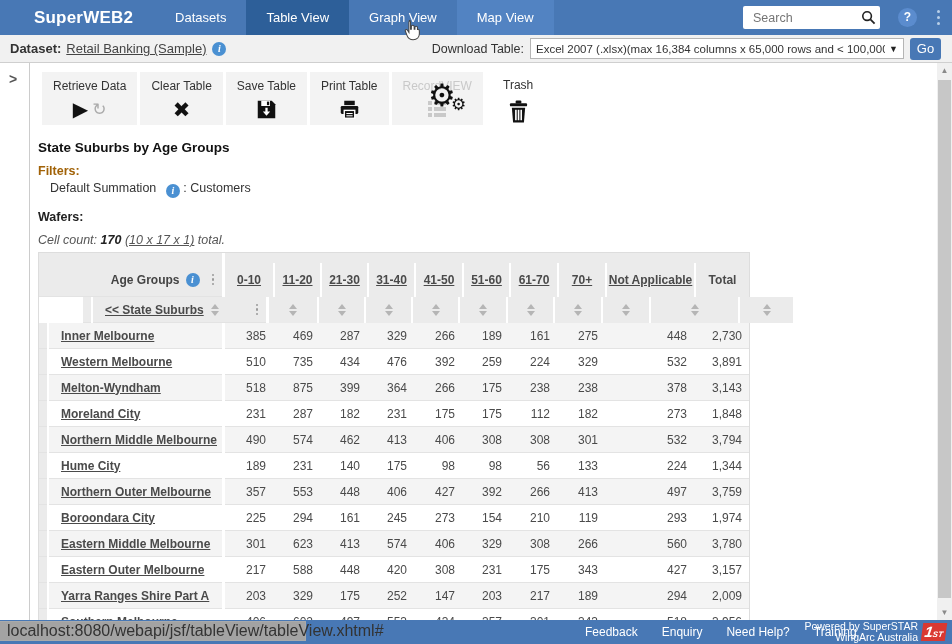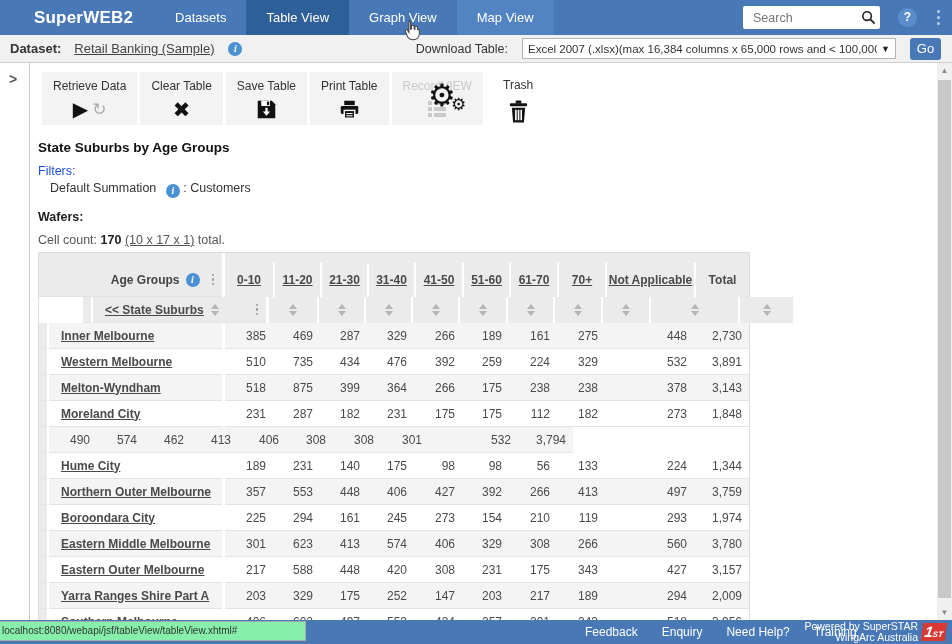--- a/index.html
+++ b/index.html
@@ -13,21 +13,21 @@
   .tab.active{background:var(--nav-active,#2d5f99);}
   .tab.hover{background:var(--nav-hover,#5283c2);}
   .nav-right{margin-left:auto;display:flex;align-items:center;padding-right:10px;}
   .searchbox{width:125px;height:23px;background:#fff;border-radius:2px;display:flex;align-items:center;padding:0 4px 0 8px;}
   .searchbox input{border:none;outline:none;flex:1;font-size:12.5px;color:#333;font-family:"Liberation Sans",sans-serif;width:80px;background:transparent;}
   .mag{width:15px;height:15px;flex:none;}
   .help-circle{width:19px;height:19px;border-radius:50%;background:#5b8cce;color:#fff;font-size:12px;font-weight:bold;text-align:center;line-height:19px;margin-left:18px;cursor:pointer;}
   .nav-kebab{display:flex;flex-direction:column;gap:3px;margin-left:18px;cursor:pointer;padding:2px;}
   .nav-kebab i{width:3px;height:3px;border-radius:50%;background:#b9cfe8;display:block;}
   
-  .dsbar{position:absolute;left:0;top:35px;width:952px;height:28px;background:#f1f1f1;border-bottom:1px solid #cfcfcf;box-sizing:border-box;display:flex;align-items:center;font-size:13px;color:#333;gap:8px;}
+  .dsbar{position:absolute;left:0;top:35px;width:952px;height:28px;background:#f1f1f1;border-bottom:1px solid #cfcfcf;box-sizing:border-box;display:flex;align-items:center;font-size:13px;color:#333;}
   .dsbar .ds-label{font-weight:bold;margin-left:10px;}
   .dsbar a.ds-link{color:#444;text-decoration:underline;margin-left:5px;cursor:pointer;}
   .info-icon{display:inline-block;width:14px;height:14px;border-radius:50%;background:var(--info-blue,#4a90d2);color:#fff;font-size:10px;font-weight:bold;font-style:italic;text-align:center;line-height:14px;margin-left:6px;vertical-align:-2px;cursor:pointer;font-family:"Liberation Serif",serif;}
   .dl-label{margin-left:auto;font-size:12.5px;color:#333;}
   .selectbox{width:374px;height:21px;background:#fff;border:1px solid #b5b5b5;margin-left:6px;display:flex;align-items:center;font-size:11.5px;color:#333;padding:0 5px;box-sizing:border-box;cursor:pointer;white-space:nowrap;}
   .selectbox .opt{flex:1;overflow:hidden;}
   .selectbox .car{font-size:9px;color:#222;margin-left:4px;}
   .go-btn{width:31px;height:22px;background:var(--go-blue,#4878b5);color:#fff;border-radius:3px;font-size:13px;text-align:center;line-height:22px;margin:0 11px 0 6px;cursor:pointer;}
   
   .leftpanel{position:absolute;left:0;top:63px;width:30px;height:557px;background:#fff;border-right:1px solid #ccc;box-sizing:border-box;}
@@ -42,24 +42,24 @@
   .play{font-size:20px;color:#111;line-height:20px;}
   .refresh{font-size:17px;color:#ababab;line-height:17px;}
   .xmark{font-size:21px;color:#111;line-height:21px;}
   .gear-wrap{position:absolute;left:428px;top:82px;width:42px;height:36px;cursor:pointer;}
   .gear-big{font-size:31px;color:#111;line-height:31px;position:absolute;left:0;top:-2px;}
   .gear-small{font-size:17px;color:#111;line-height:17px;position:absolute;left:23px;top:14px;}
   .trash-wrap{position:absolute;left:503px;top:78px;text-align:center;cursor:pointer;}
   .trash-wrap .tlab{font-size:12px;color:#333;margin-bottom:8px;}
   
   .tbl-title{position:absolute;left:38px;top:140px;font-size:13.5px;font-weight:bold;color:#111;}
-  .filters-label{position:absolute;left:38px;top:164px;font-size:12.5px;font-weight:normal;color:#1d4ed8;}
+  .filters-label{position:absolute;left:38px;top:164px;font-size:12.5px;font-weight:bold;color:#a16207;}
   .filter-line{position:absolute;left:50px;top:181px;font-size:12.5px;color:#333;}
   .wafers-label{position:absolute;left:38px;top:210px;font-size:12.5px;font-weight:bold;color:#222;}
-  .cellcount{position:absolute;left:38px;top:233px;font-size:12.5px;color:#555;}
+  .cellcount{position:absolute;left:38px;top:233px;font-size:12.5px;color:#555;font-style:italic;}
   .cellcount b{color:#222;}
   .cellcount a{color:#555;text-decoration:underline;cursor:pointer;}
   
   .tablewrap{position:absolute;left:38px;top:252px;width:710px;border:1px solid #ddd;border-bottom:none;box-sizing:content-box;background:#fff;}
   .trow{display:flex;}
   .gut{width:8px;margin-right:2px;background:var(--hdr-bg,#ebebeb);border-bottom:1px solid #e3e3e3;flex:none;}
   .lbl{width:173px;margin-right:3px;border-bottom:1px solid #e3e3e3;flex:none;box-sizing:border-box;padding-left:12px;display:flex;align-items:center;}
   .vals{width:524px;display:flex;border-bottom:1px solid #e3e3e3;flex:none;}
   .strip{height:10px;}
   .strip-left{width:183px;margin-right:3px;background:var(--hdr-bg,#ebebeb);flex:none;}
@@ -95,21 +95,21 @@
   .sbar .arr{position:absolute;left:0;width:15px;height:15px;color:#8a8a8a;font-size:8px;text-align:center;line-height:15px;cursor:pointer;}
   .sbar .thumb{position:absolute;left:1px;top:17px;width:13px;height:518px;background:#c7c7c7;cursor:pointer;}
   
   .footer{position:absolute;left:0;top:620px;width:952px;height:24px;background:var(--footer-bar,#4878b5);z-index:50;}
   .flinks{position:absolute;left:585px;top:0;height:24px;display:flex;gap:24px;align-items:center;}
   .flinks span{color:#fff;font-size:12px;cursor:pointer;}
   .powered{position:absolute;right:34px;top:1px;text-align:right;color:#fff;font-size:10.5px;line-height:11px;}
   .wlogo{position:absolute;right:6px;top:3px;width:24px;height:18px;background:#da3832;transform:skewX(-8deg);color:#fff;text-align:center;cursor:default;}
   .wlogo .one{font-size:15px;font-weight:bold;font-style:italic;line-height:18px;}
   .wlogo .st{font-size:8px;font-weight:bold;font-style:italic;}
-  .statusbar{position:absolute;left:0;top:621px;width:306px;height:20px;background:#86efac;border:1px solid #aaa;border-left:none;box-sizing:border-box;z-index:60;font-size:10px;color:#333;line-height:18px;padding-left:2px;}
+  .statusbar{position:absolute;left:0;top:621px;width:306px;height:20px;background:#a3a3a3;border:1px solid #aaa;border-left:none;box-sizing:border-box;z-index:60;font-size:16px;color:#333;line-height:18px;padding-left:7px;}
   
   .cursor{position:absolute;left:400px;top:18px;z-index:100;pointer-events:none;}
   svg{display:block;}
 </style>
 </head>
 <body>
 
 <div id="app" style="--nav-bar: #4878b5; --nav-active: #2d5f99; --nav-hover: #5283c2; --footer-bar: #4878b5; --info-blue: #4a90d2; --go-blue: #4878b5; --hdr-bg: #ebebeb; --stripe: #f4f4f4;">
 
   <div class="nav">
@@ -434,20 +434,23 @@
             <div class="vcell" style="width: 48px;">175</div>
             <div class="vcell" style="width: 47px;">175</div>
             <div class="vcell" style="width: 48px;">112</div>
             <div class="vcell" style="width: 48px;">182</div>
             <div class="vcell" style="width: 89px;">273</div>
             <div class="vcell" style="width: 55px;">1,848</div>
           </div>
         </div>
         <div class="trow drow odd">
           <div class="gut"></div>
+          <div class="lbl">
+            <a class="rowlink">Northern Middle Melbourne</a>
+          </div>
           <div class="vals">
             <div class="vcell" style="width: 48px;">490</div>
             <div class="vcell" style="width: 47px;">574</div>
             <div class="vcell" style="width: 47px;">462</div>
             <div class="vcell" style="width: 47px;">413</div>
             <div class="vcell" style="width: 48px;">406</div>
             <div class="vcell" style="width: 47px;">308</div>
             <div class="vcell" style="width: 48px;">308</div>
             <div class="vcell" style="width: 48px;">301</div>
             <div class="vcell" style="width: 89px;">532</div>

